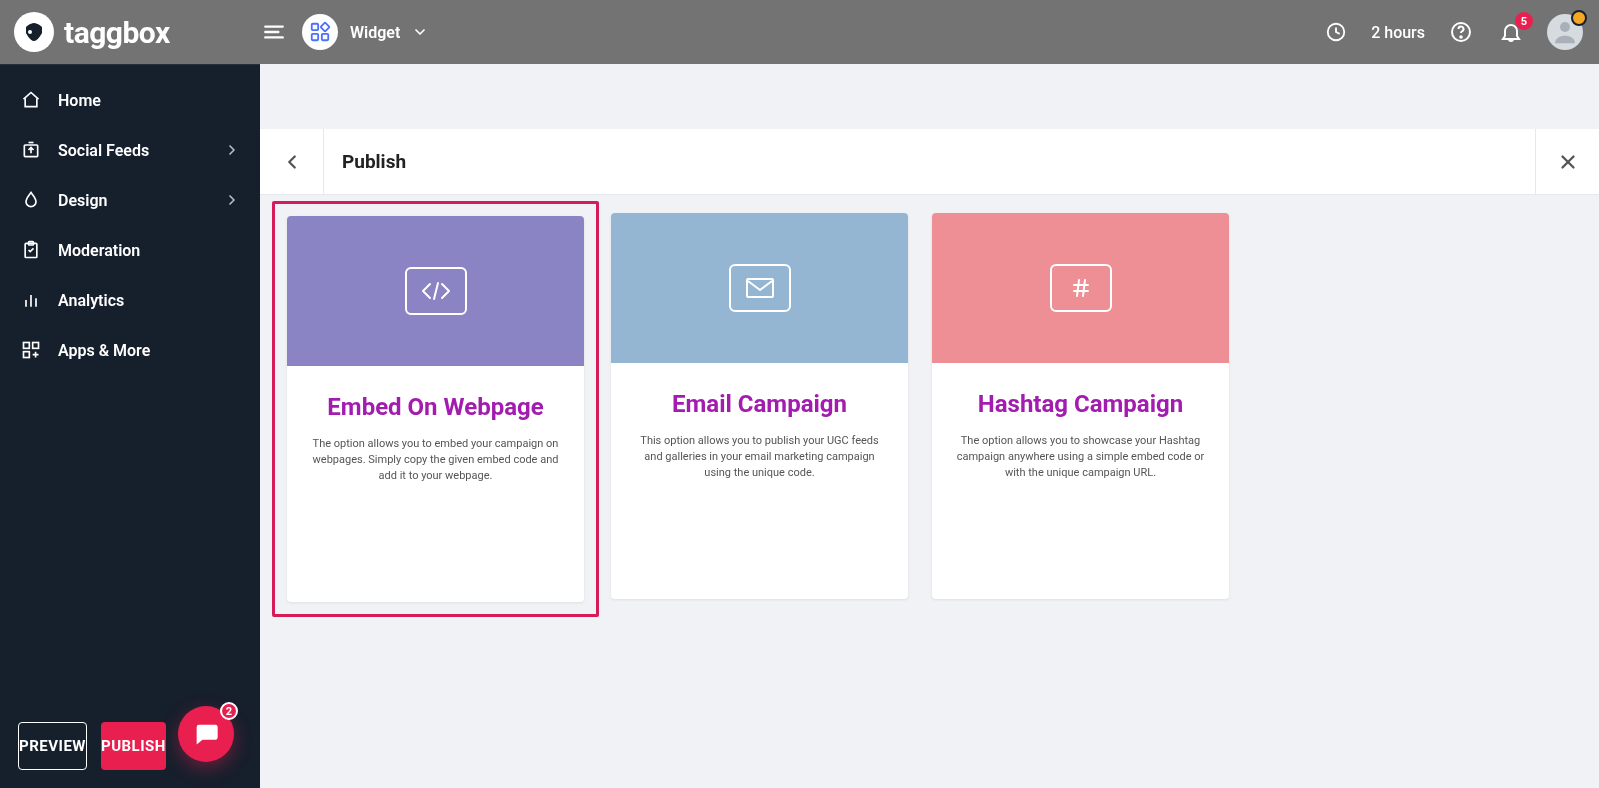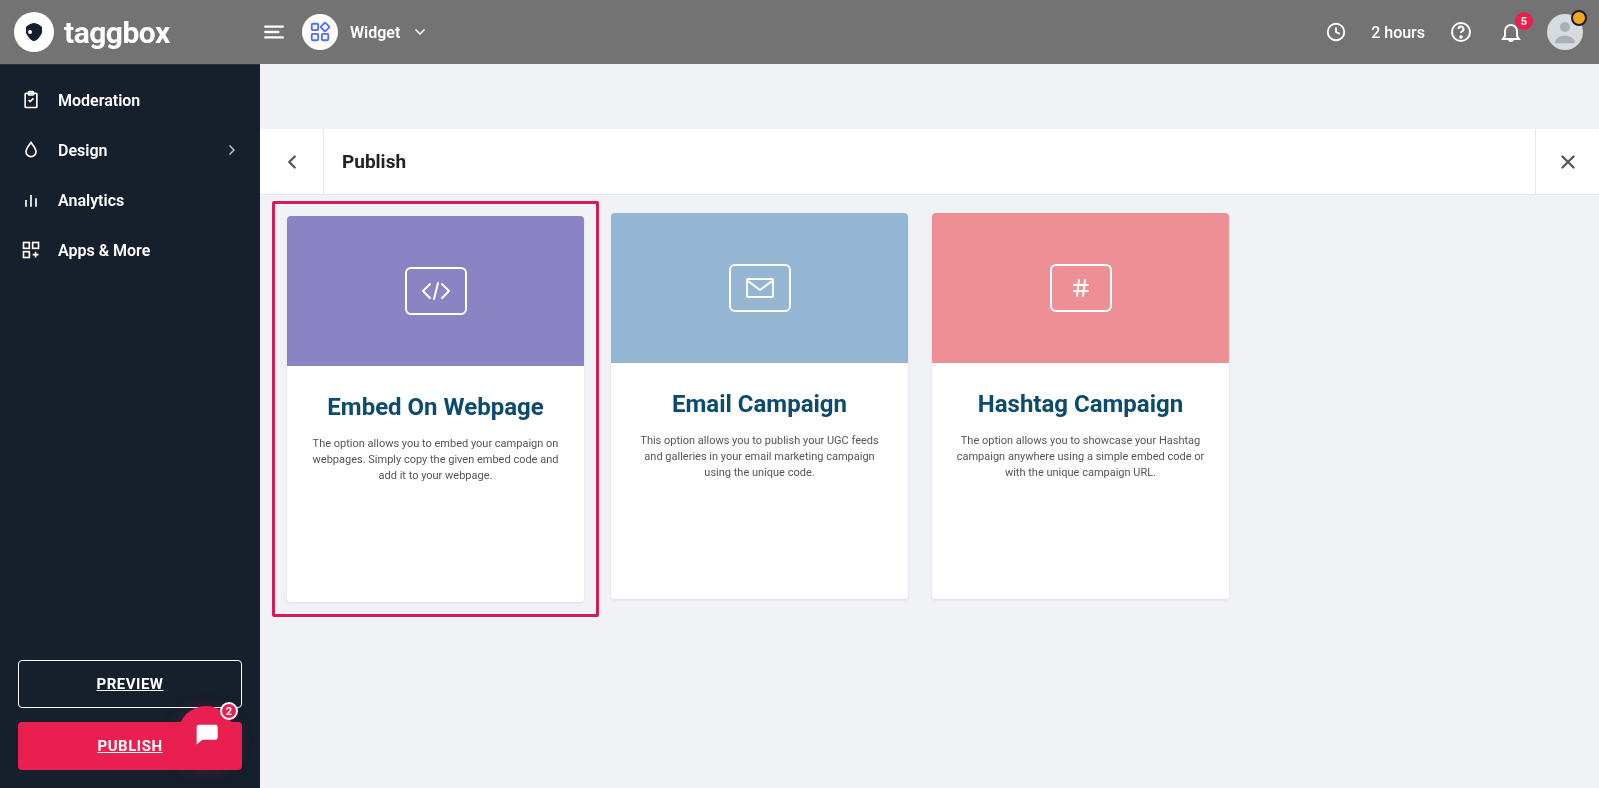--- a/index.html
+++ b/index.html
@@ -99,21 +99,21 @@
   cursor:pointer;
   color:#fff;
   font-size: 16px;
   font-weight: 600;
 }
 .nav-item .nav-chev { margin-left:auto; opacity:0.7; }
 .nav-icon { width:22px; height:22px; display:flex; align-items:center; justify-content:center; }
 
 .sidebar-bottom {
   margin-top:auto; padding: 18px;
-  display:flex; flex-direction:column; gap:14px;text-decoration:underline;
+  display:flex; flex-direction:row; gap:14px;
 }
 .btn {
   height: 48px; border-radius: 4px;
   display:flex; align-items:center; justify-content:center;
   font-size: 15px; font-weight:700; letter-spacing:0.5px;
   cursor:pointer;
 }
 .btn-outline { border:1px solid #fff; color:#fff; background:transparent; }
 .btn-primary { background:#e9204f; color:#fff; }
 
@@ -175,21 +175,21 @@
 .hero-pink   { background:#ed8f94; }
 .hero-blue   { background:#94b6d2; }
 .hero-green  { background:#6bb394; }
 .hero-icon {
   width: 62px; height: 48px;
   border: 2px solid #fff; border-radius: 6px;
   display:flex; align-items:center; justify-content:center;
   color:#fff; font-size: 24px; font-weight:300;
 }
 .card-body { padding: 26px 22px 22px; text-align:center; }
-.card-title { font-size: 24px; font-weight:700; color:#0c4a6e; margin-bottom: 14px; line-height:1.25; }
+.card-title { font-size: 24px; font-weight:700; color:#a21caf; margin-bottom: 14px; line-height:1.25; }
 .card-desc { font-size: 11px; color:#555; line-height:1.45; }
 
 
 .chat-fab {
   position:absolute; right: 26px; bottom: 26px;
   width: 56px; height:56px; border-radius:50%;
   background:#e9204f; display:flex; align-items:center; justify-content:center;
   box-shadow: 0 6px 18px rgba(233,32,79,0.4);
   cursor:pointer;
 }
@@ -266,37 +266,59 @@
       <div class="avatar-star"></div>
     </div>
   </div>
 </div>
 
 <div class="sidebar">
   <div class="nav">
     <div class="nav-item">
       <span class="nav-icon">
           <svg width="20" height="20" viewBox="0 0 24 24" fill="none" stroke="#fff" stroke-width="2">
+            <path d="M3 11 12 3l9 8"></path>
+            <path d="M5 10v10h14V10"></path>
+          </svg>
+        </span>
+      <span>Home</span>
+    </div>
+    <div class="nav-item">
+      <span class="nav-icon">
+          <svg width="20" height="20" viewBox="0 0 24 24" fill="none" stroke="#fff" stroke-width="2">
+            <rect x="4" y="6" width="16" height="14" rx="1"></rect>
+            <path d="M12 16V9m-3 3 3-3 3 3"></path>
+            <path d="M9 3h6"></path>
+          </svg>
+        </span>
+      <span>Social Feeds</span>
+      <svg class="nav-chev" width="16" height="16" viewBox="0 0 24 24" fill="none" stroke="#fff" stroke-width="2.5" stroke-linecap="round" stroke-linejoin="round">
+          <polyline points="9 6 15 12 9 18"></polyline>
+        </svg>
+    </div>
+    <div class="nav-item">
+      <span class="nav-icon">
+          <svg width="20" height="20" viewBox="0 0 24 24" fill="none" stroke="#fff" stroke-width="2">
+            <path d="M12 3c3 4 6 7 6 11a6 6 0 0 1-12 0c0-4 3-7 6-11z"></path>
+          </svg>
+        </span>
+      <span>Design</span>
+      <svg class="nav-chev" width="16" height="16" viewBox="0 0 24 24" fill="none" stroke="#fff" stroke-width="2.5" stroke-linecap="round" stroke-linejoin="round">
+          <polyline points="9 6 15 12 9 18"></polyline>
+        </svg>
+    </div>
+    <div class="nav-item">
+      <span class="nav-icon">
+          <svg width="20" height="20" viewBox="0 0 24 24" fill="none" stroke="#fff" stroke-width="2">
             <rect x="5" y="4" width="14" height="17" rx="1"></rect>
             <rect x="9" y="2" width="6" height="4" rx="1"></rect>
             <path d="M9 12l2 2 4-4"></path>
           </svg>
         </span>
       <span>Moderation</span>
-    </div>
-    <div class="nav-item">
-      <span class="nav-icon">
-          <svg width="20" height="20" viewBox="0 0 24 24" fill="none" stroke="#fff" stroke-width="2">
-            <path d="M12 3c3 4 6 7 6 11a6 6 0 0 1-12 0c0-4 3-7 6-11z"></path>
-          </svg>
-        </span>
-      <span>Design</span>
-      <svg class="nav-chev" width="16" height="16" viewBox="0 0 24 24" fill="none" stroke="#fff" stroke-width="2.5" stroke-linecap="round" stroke-linejoin="round">
-          <polyline points="9 6 15 12 9 18"></polyline>
-        </svg>
     </div>
     <div class="nav-item">
       <span class="nav-icon">
           <svg width="20" height="20" viewBox="0 0 24 24" fill="none" stroke="#fff" stroke-width="2">
             <line x1="6" y1="20" x2="6" y2="12"></line>
             <line x1="12" y1="20" x2="12" y2="6"></line>
             <line x1="18" y1="20" x2="18" y2="10"></line>
           </svg>
         </span>
       <span>Analytics</span>

